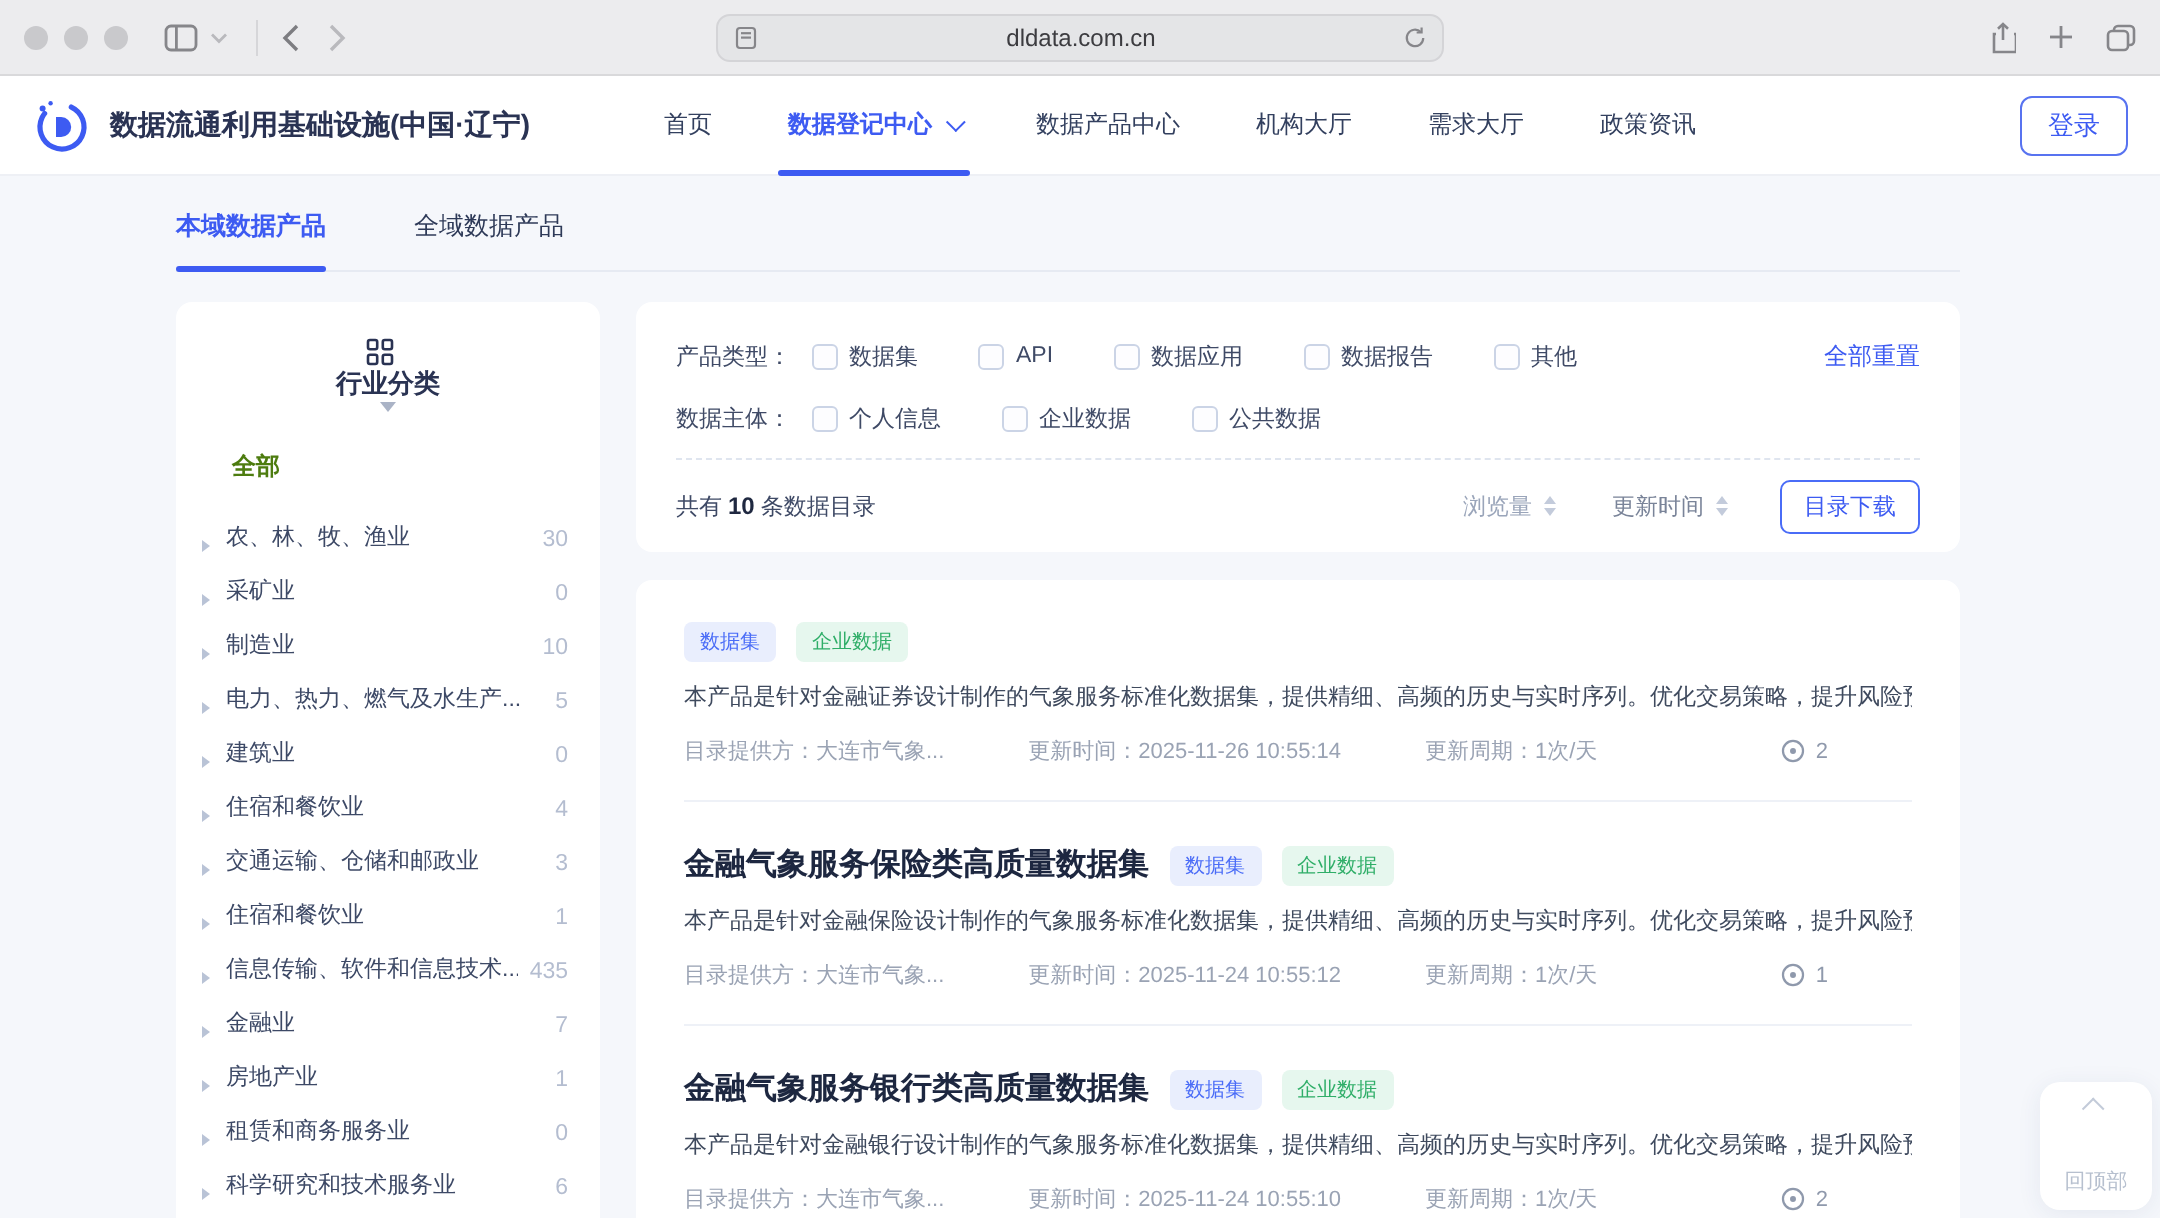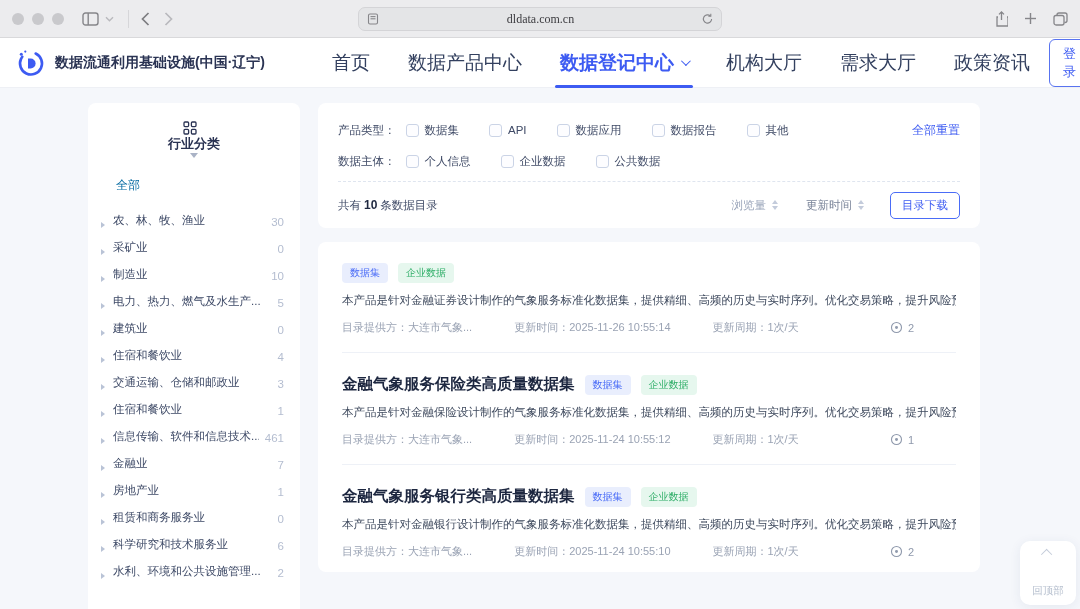--- a/index.html
+++ b/index.html
@@ -15,34 +15,34 @@
   }
   .dots { display:flex; gap:8px; margin-right:18px; }
   .dot { width:12px; height:12px; border-radius:50%; background:#c9c9cc; }
   .chrome-ic { color:#86868a; display:flex; align-items:center; margin-right:14px; }
   .chrome-ic svg { display:block; }
   .chev-lite { color:#b9b9bd; }
   .divider-v { width:1px; height:18px; background:#d6d6d9; margin:0 12px 0 0; }
   .url-bar {
     position:absolute; left:358px; top:7px; width:364px; height:24px;
     background:#e4e5e7; border:1px solid #d4d4d7; border-radius:7px;
-    display:flex; align-items:center; padding:0 8px; font-size:12px; color:#3c3c40;font-family:Liberation Serif, serif;
+    display:flex; align-items:center; padding:0 8px; font-size:12px; color:#3c3c40;
   }
   .url-text { flex:1; text-align:center; }
   .chrome-right { margin-left:auto; display:flex; align-items:center; gap:16px; color:#86868a; }
   
   .site-header {
     height:50px; background:#ffffff; border-bottom:1px solid #eef0f5;
     display:flex; align-items:center; padding:0 16px; position:relative;
   }
   .brand { display:flex; align-items:center; gap:9px; cursor:pointer; }
   .brand-name { font-size:14px; font-weight:700; color:#2a3353; white-space:nowrap; }
   .nav { display:flex; align-items:stretch; height:50px; margin-left:48px; }
   .nav-item {
-    display:flex; align-items:center; font-size:19px; color:#33405f;
+    display:flex; align-items:center; font-size:12px; color:#33405f;
     padding:0 19px; position:relative; white-space:nowrap; cursor:pointer;
   }
   .nav-item.active { color:#3d5bf2; font-weight:700; }
   .nav-item.active::after {
     content:""; position:absolute; left:14px; right:14px; bottom:0; height:3px;
     background:#3d5bf2; border-radius:2px;
   }
   .nav-caret {
     width:7px; height:7px; border-right:1.5px solid #3d5bf2; border-bottom:1.5px solid #3d5bf2;
     transform:rotate(45deg) translateY(-2px); margin-left:7px; display:inline-block;
@@ -58,21 +58,21 @@
   .tab { font-size:12.5px; color:#2e3a58; padding-bottom:13px; cursor:pointer; position:relative; white-space:nowrap; }
   .tab.active { color:#3d5bf2; font-weight:700; }
   .tab.active::after { content:""; position:absolute; left:0; right:0; bottom:-1px; height:3px; background:#3d5bf2; border-radius:2px; }
   .content { display:flex; gap:18px; margin-top:15px; align-items:flex-start; }
   
   .sidebar { width:212px; background:#fff; border-radius:8px; padding:14px 0 20px; height:560px; }
   .sb-head { display:flex; align-items:center; padding:4px 16px 10px; cursor:pointer;flex-direction:column; }
   .sb-head svg { margin-right:8px; }
   .sb-title { font-size:13px; font-weight:700; color:#2a3353; flex:1; }
   .sb-collapse { width:0; height:0; border-left:4px solid transparent; border-right:4px solid transparent; border-top:5px solid #aab3c6; }
-  .sb-all { font-size:12px; color:#0369a1; padding:9px 16px 7px 28px; cursor:pointer; }
+  .sb-all { font-size:12px; color:#4d7c0f; padding:9px 16px 7px 28px; cursor:pointer;font-weight:bold; }
   .sb-item {
     display:flex; align-items:flex-end; height:27px; padding:0 16px 0 13px;
     font-size:11.5px; color:#3d4966; cursor:pointer;
   }
   .sb-arrow { width:0; height:0; border-top:3.5px solid transparent; border-bottom:3.5px solid transparent; border-left:4.5px solid #b9c3d6; margin-right:8px; flex:0 0 auto; }
   .sb-label { flex:1; white-space:nowrap; overflow:hidden; }
   .sb-count { color:#b4bdd0; margin-left:6px; }
   
   .main-col { width:662px; }
   .filter-card { background:#fff; border-radius:8px; padding:16px 20px 0; }
@@ -196,41 +196,45 @@
       <path d="M12 10.5 v10 h2.6 a5 5 0 0 0 0-10 z" fill="#3d5bf2"></path>
       <circle cx="5.3" cy="6.2" r="1.5" fill="#3d5bf2"></circle>
       <circle cx="9.3" cy="3.6" r="1.1" fill="#3d5bf2"></circle>
     </svg>
     <span class="brand-name">数据流通利用基础设施(中国·辽宁)</span>
   </div>
   <nav class="nav">
     <div class="nav-item">
       <span>首页</span>
     </div>
-    <div class="nav-item">
-      <span>数据产品中心</span>
-    </div>
     <div class="nav-item active">
       <span>数据登记中心</span>
       <i class="nav-caret"></i>
     </div>
     <div class="nav-item">
+      <span>数据产品中心</span>
+    </div>
+    <div class="nav-item">
       <span>机构大厅</span>
     </div>
     <div class="nav-item">
       <span>需求大厅</span>
     </div>
     <div class="nav-item">
       <span>政策资讯</span>
     </div>
   </nav>
   <button class="login-btn">登录</button>
 </header>
 
 <div class="page">
+  <div class="tabs-row">
+    <div class="tab active">本域数据产品</div>
+    <div class="tab">全域数据产品</div>
+  </div>
 
   <div class="content">
 
     <aside class="sidebar">
       <div class="sb-head">
         <svg width="14" height="14" viewBox="0 0 14 14" fill="none" stroke="#2a3353" stroke-width="1.3">
           <rect x="1" y="1" width="4.6" height="4.6" rx="1"></rect>
             <rect x="8.4" y="1" width="4.6" height="4.6" rx="1"></rect>
           <rect x="1" y="8.4" width="4.6" height="4.6" rx="1"></rect>
             <rect x="8.4" y="8.4" width="4.6" height="4.6" rx="1"></rect>
@@ -276,21 +280,21 @@
         <span class="sb-count">3</span>
       </div>
       <div class="sb-item">
         <i class="sb-arrow"></i>
         <span class="sb-label">住宿和餐饮业</span>
         <span class="sb-count">1</span>
       </div>
       <div class="sb-item">
         <i class="sb-arrow"></i>
         <span class="sb-label">信息传输、软件和信息技术...</span>
-        <span class="sb-count">461</span>
+        <span class="sb-count">435</span>
       </div>
       <div class="sb-item">
         <i class="sb-arrow"></i>
         <span class="sb-label">金融业</span>
         <span class="sb-count">7</span>
       </div>
       <div class="sb-item">
         <i class="sb-arrow"></i>
         <span class="sb-label">房地产业</span>
         <span class="sb-count">1</span>

